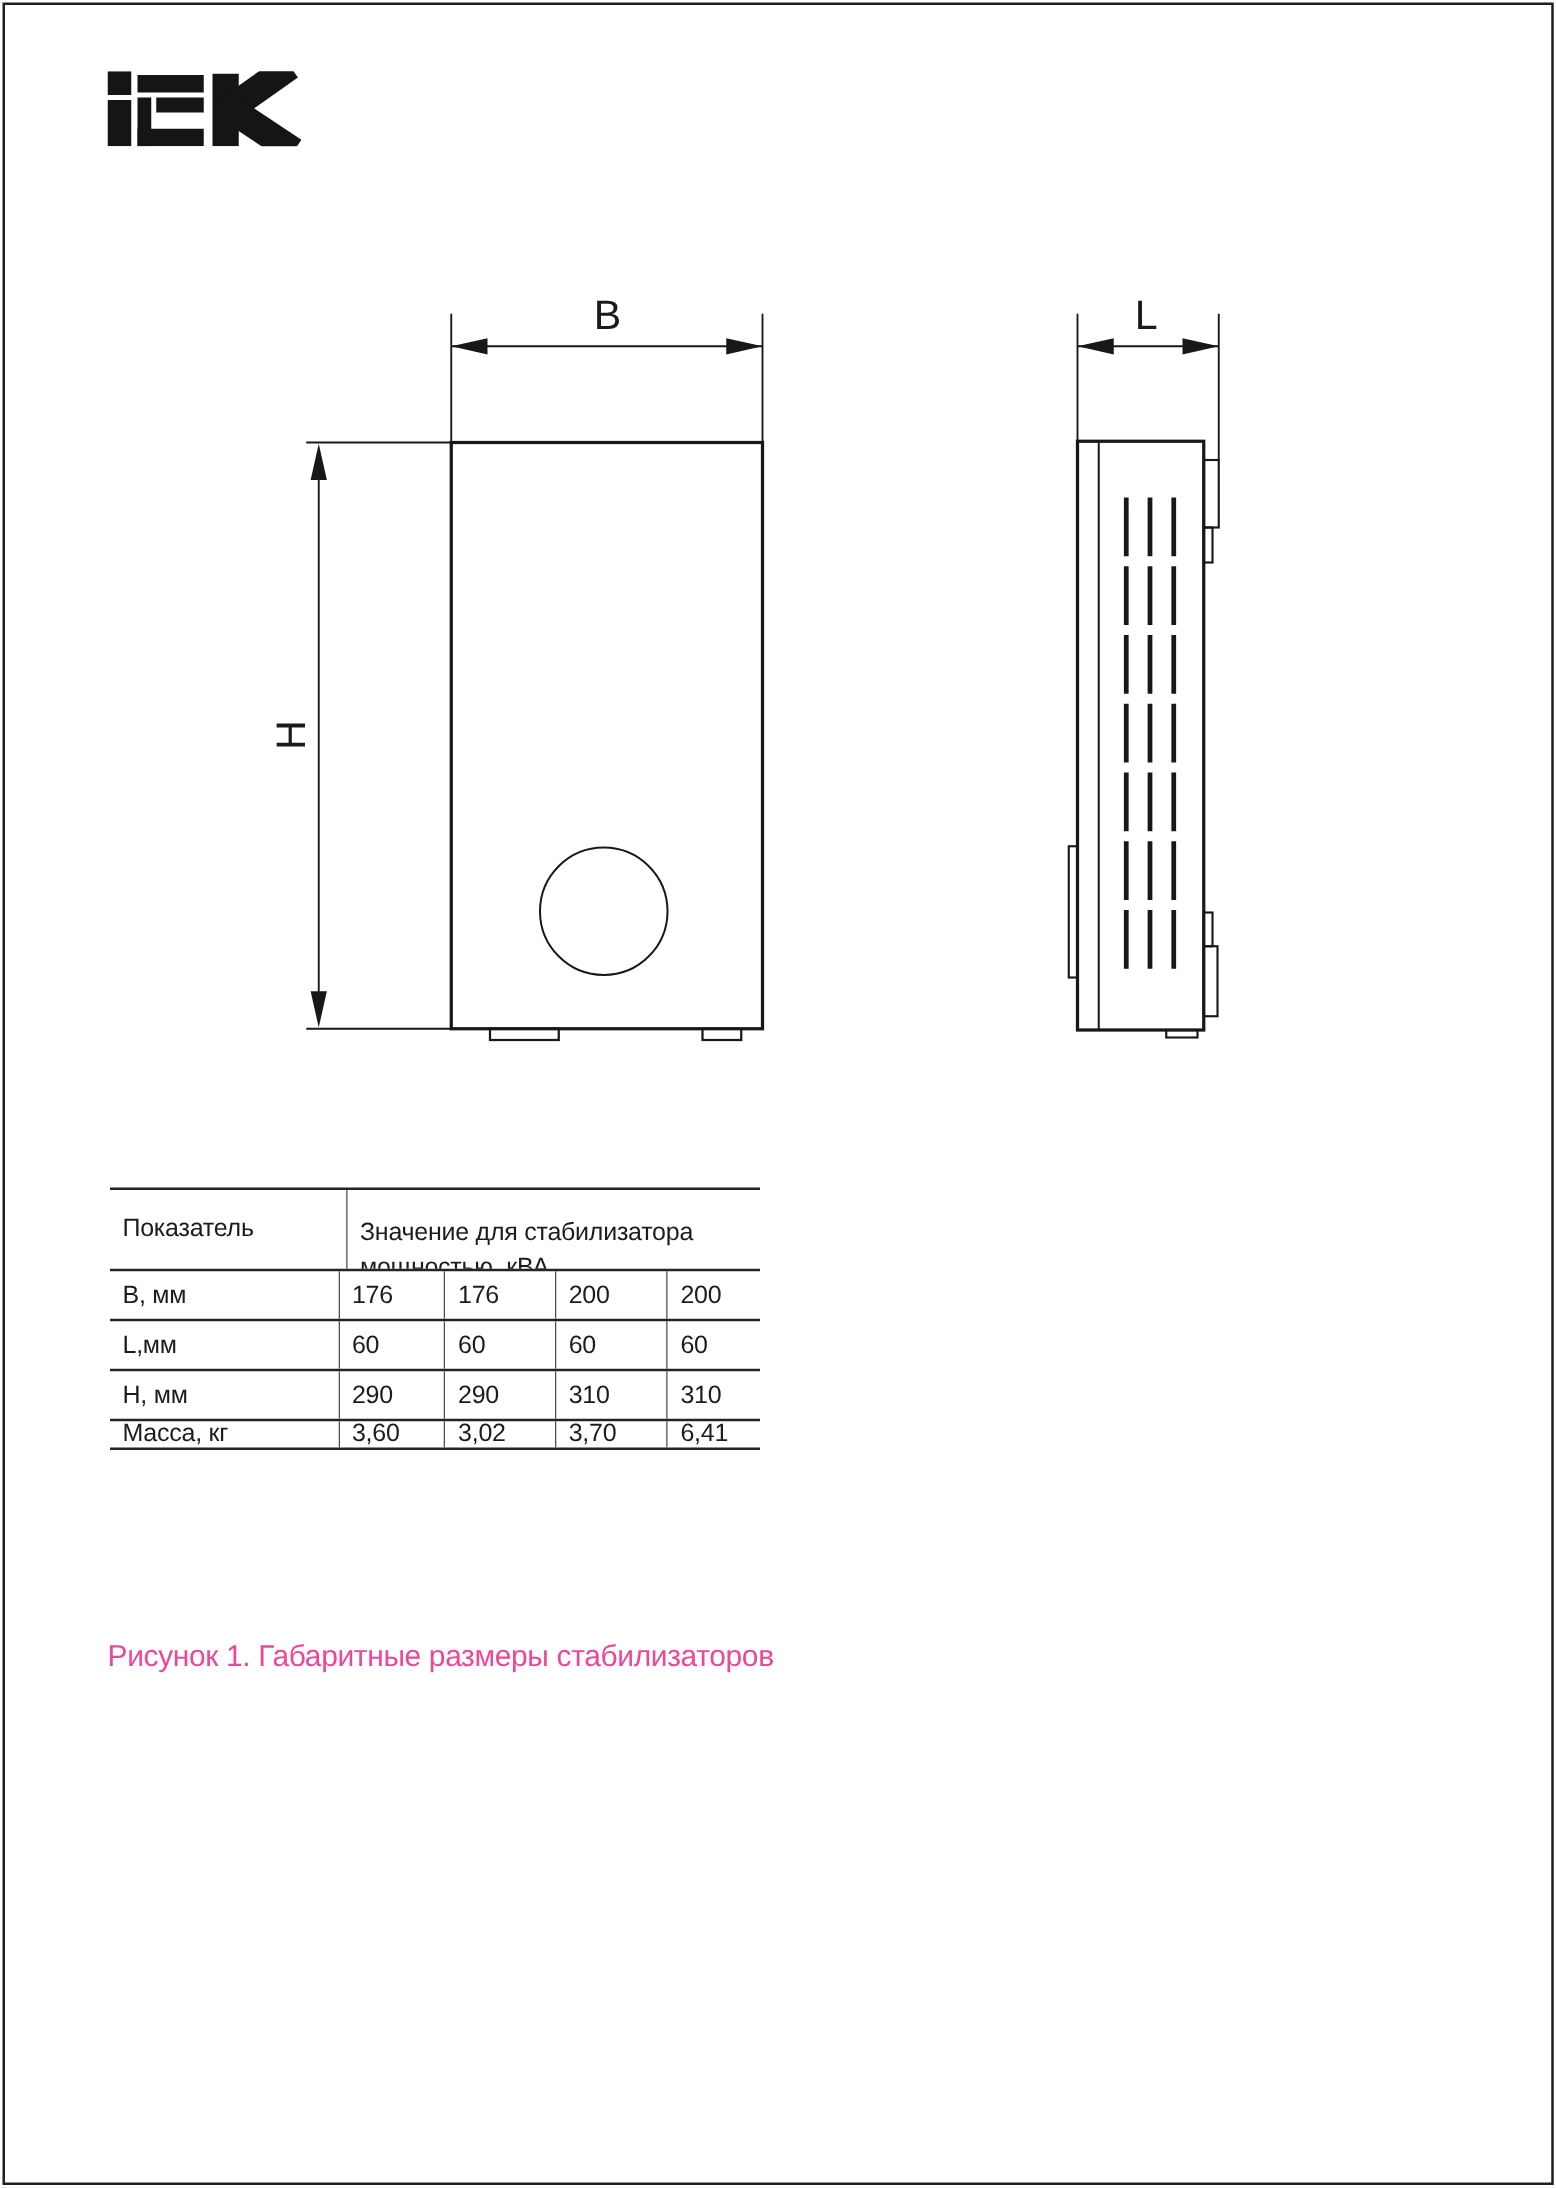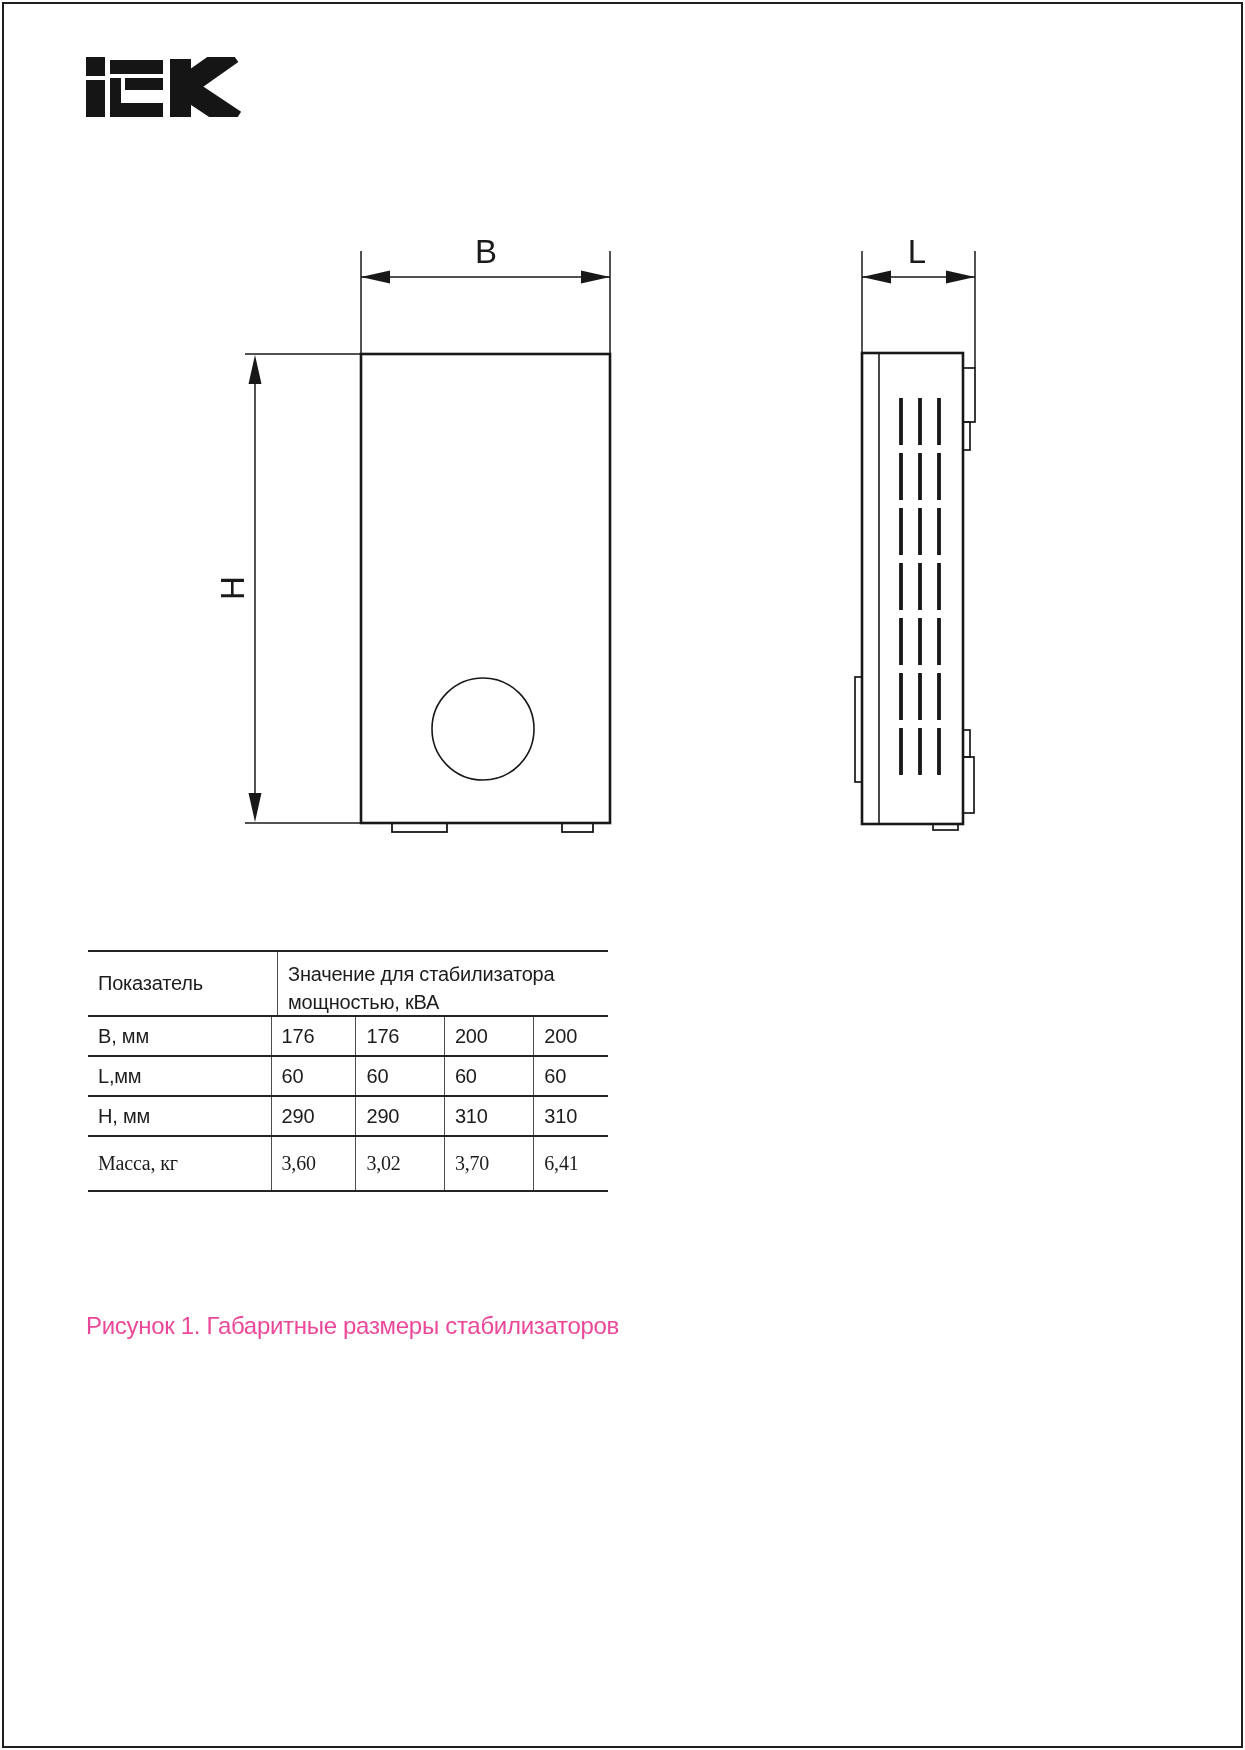--- a/index.html
+++ b/index.html
@@ -13,28 +13,28 @@
   }
   #logo { position:absolute; left:86px; top:57px; }
   #drawing-svg { position:absolute; left:0; top:0; }
 
   
   #spec-table { position:absolute; left:88px; top:950px; width:520px; font-size:20px; letter-spacing:-0.2px; }
   .t-row { display:flex; box-sizing:border-box; border-bottom:2px solid #242424; }
   .t-head { height:67px; border-top:2px solid #242424;justify-content:center; }
   .t-r { height:40px;gap:12px; }
   .t-r1 { height:39px; }
-  .t-r5 { height:55px;font-family:Liberation Serif, serif; }
+  .t-r5 { height:23px; }
   .cell { box-sizing:border-box; display:flex; align-items:center; padding-left:10px; overflow:hidden; white-space:nowrap; }
   .c1 { width:189px; }
   .c2 { width:80px; border-left:1.5px solid #4d4d4d; }
   .c3 { width:84px; border-left:1.5px solid #4d4d4d; }
   .c4 { width:85px; border-left:1.5px solid #4d4d4d; }
   .c5 { width:82px; border-left:1.5px solid #4d4d4d; }
-  .head-c2 { width:331px; border-left:1.5px solid #4d4d4d; align-items:flex-start; padding-top:8px; line-height:28px; white-space:normal; }
+  .head-c2 { width:331px; border-left:1.5px solid #4d4d4d; align-items:flex-start; padding-top:20px; line-height:28px; white-space:normal; }
 
   #figure-caption {
     position:absolute; left:86px; top:1312px; width:700px;
     font-size:24px; letter-spacing:-0.3px; color:#ec4899;
   }
 </style>
 </head>
 <body>
 
 <div id="page">

